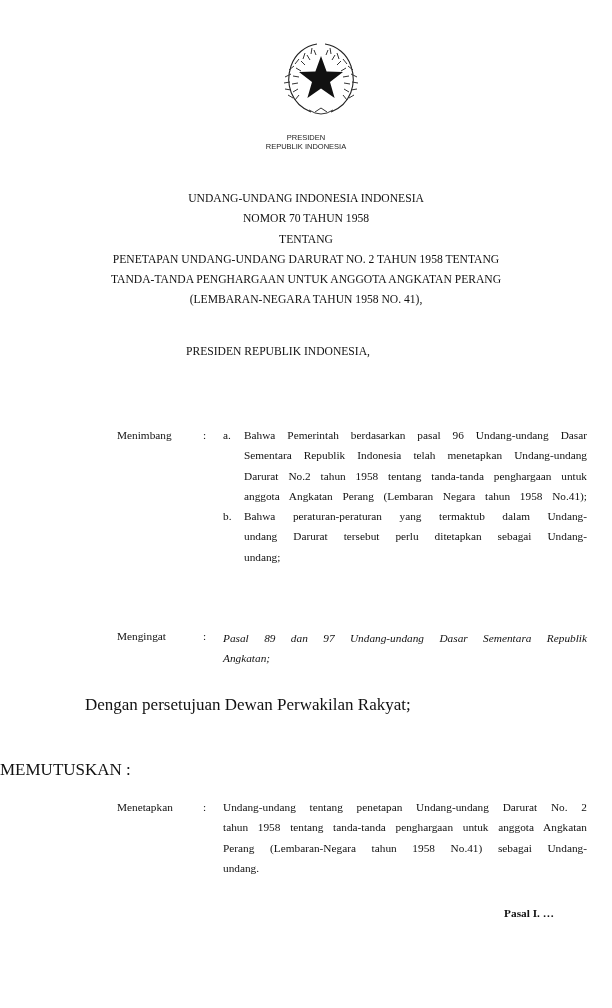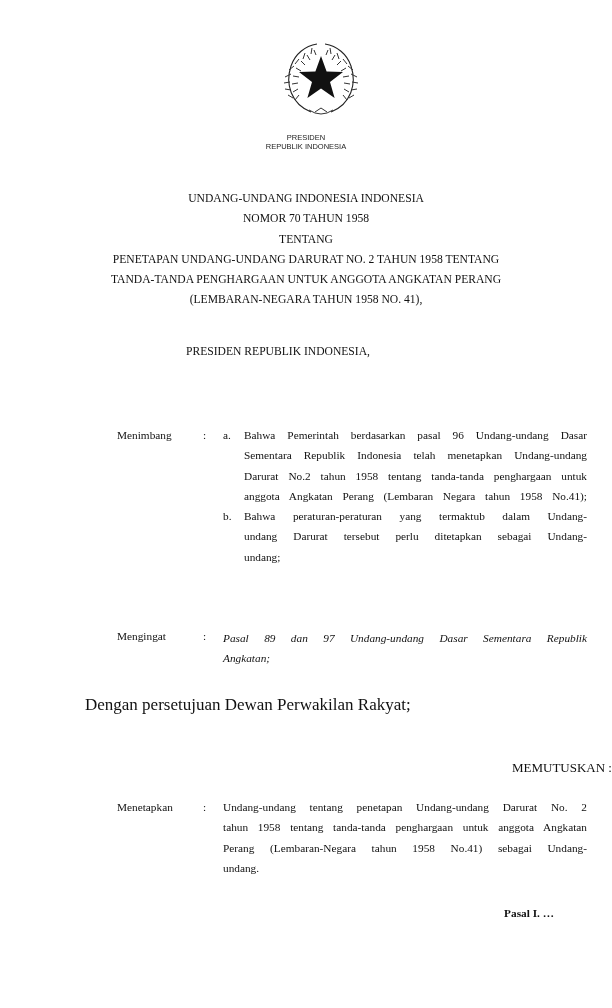--- a/index.html
+++ b/index.html
@@ -91,22 +91,22 @@
     }
     .full-line {
       position: absolute;
       left: 85px;
       font-size: 17px;
       white-space: nowrap;
     }
     .center-line {
       position: absolute;
       left: 0; width: 612px;
-      text-align: right;
-      font-size: 13px;
+      text-align: left;
+      font-size: 17px;
     }
     .pasal-next {
       position: absolute;
       right: 58px;
       font-size: 11.3px;
       font-weight: bold;
     }
     
     .just { text-align: justify; text-align-last: justify; display:block; }
     .lastline { text-align: left; display:block; }

